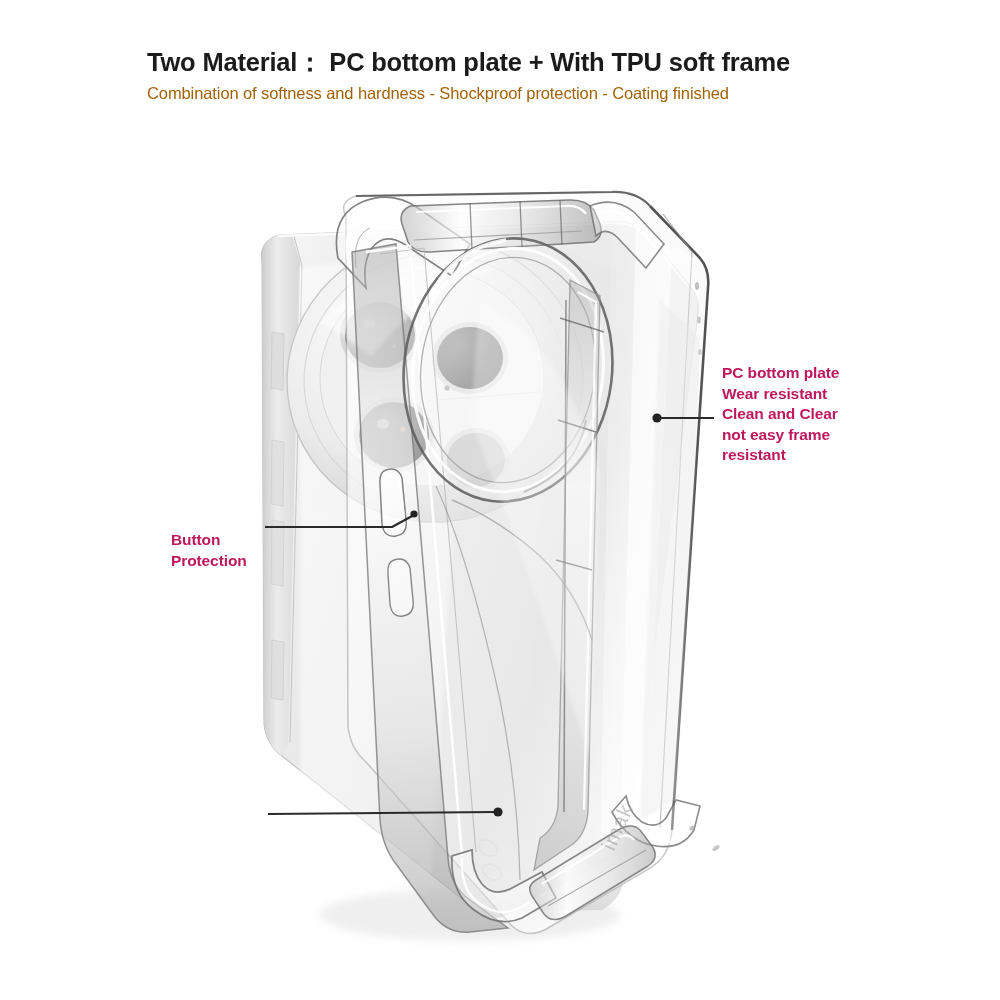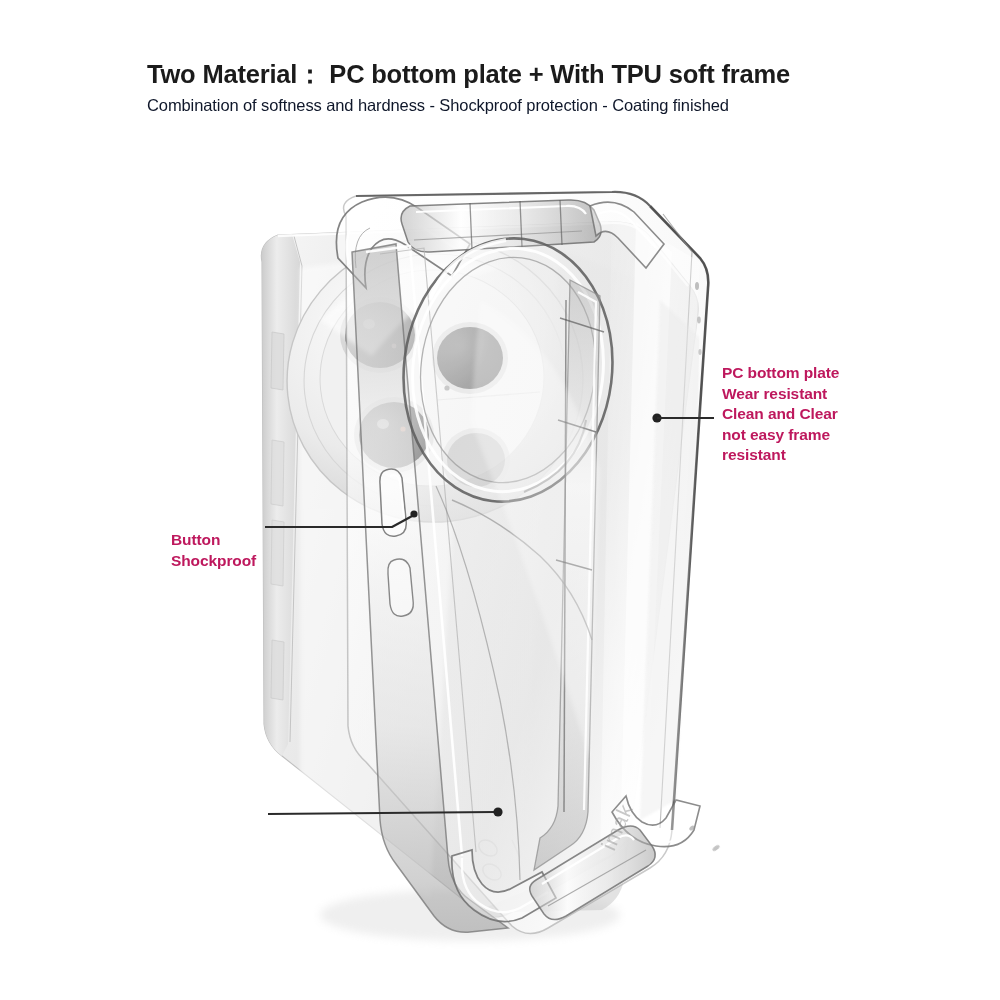--- a/index.html
+++ b/index.html
@@ -17,34 +17,33 @@
     font-family: "Liberation Sans", sans-serif;
     -webkit-font-smoothing: antialiased;
   }
 
   
   .header {
     position: absolute;
     left: 147px;
     top: 48px;
     width: 720px;
-    margin-top: 12px;
   }
   .header-title {
     font-size: 25.5px;
     font-weight: bold;
     color: #1b1b1b;
     letter-spacing: -0.2px;
     white-space: nowrap;
     line-height: 1.15;
   }
   .header-sub {
     font-size: 16.5px;
     font-weight: 400;
-    color: #0f172a;
+    color: #a16207;
     letter-spacing: -0.1px;
     white-space: nowrap;
     line-height: 1.45;
   }
   .header-sub.first { margin-top: 5px; }
 
   
   .callout {
     position: absolute;
     font-size: 15.5px;
@@ -367,17 +366,17 @@
   <div class="callout callout-right">
     <div>PC bottom plate</div>
     <div>Wear resistant</div>
     <div>Clean and Clear</div>
     <div>not easy frame</div>
     <div>resistant</div>
   </div>
 
   <div class="callout callout-button">
     <div>Button</div>
-    <div>Shockproof</div>
+    <div>Protection</div>
   </div>
 
 
 </div>
 
 </body></html>

